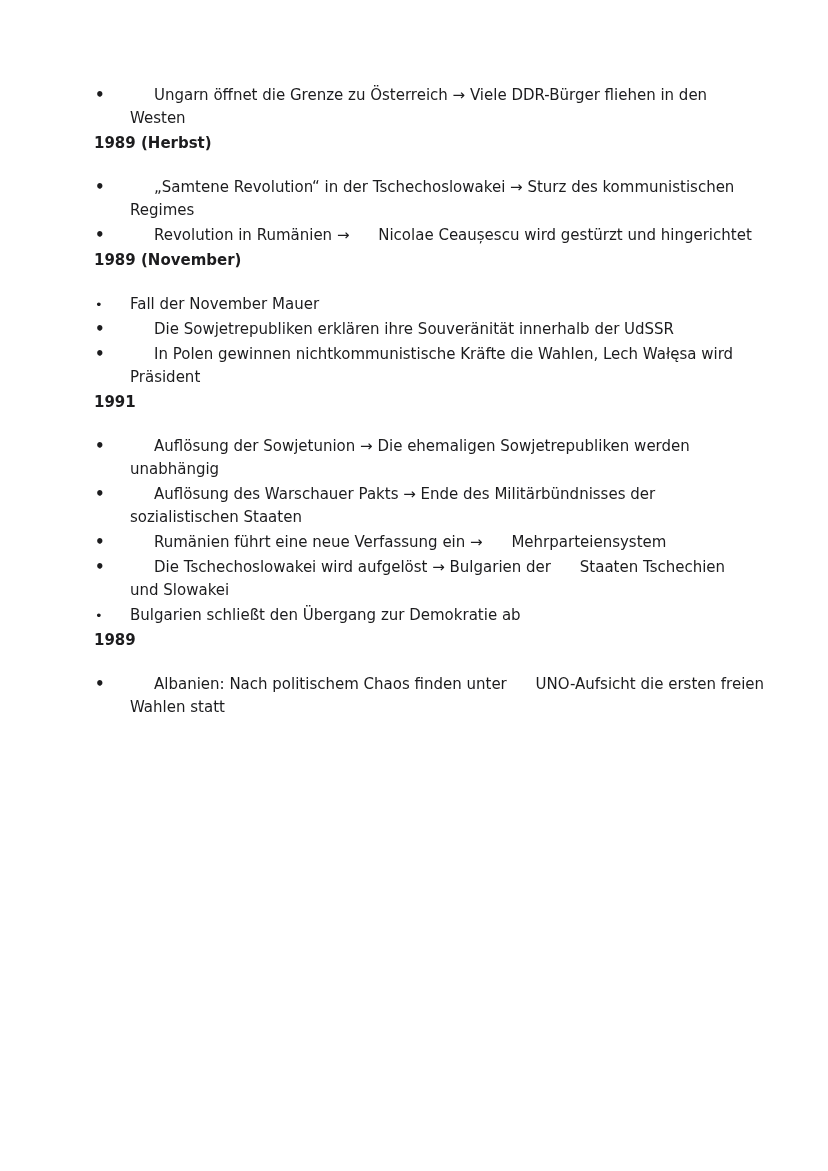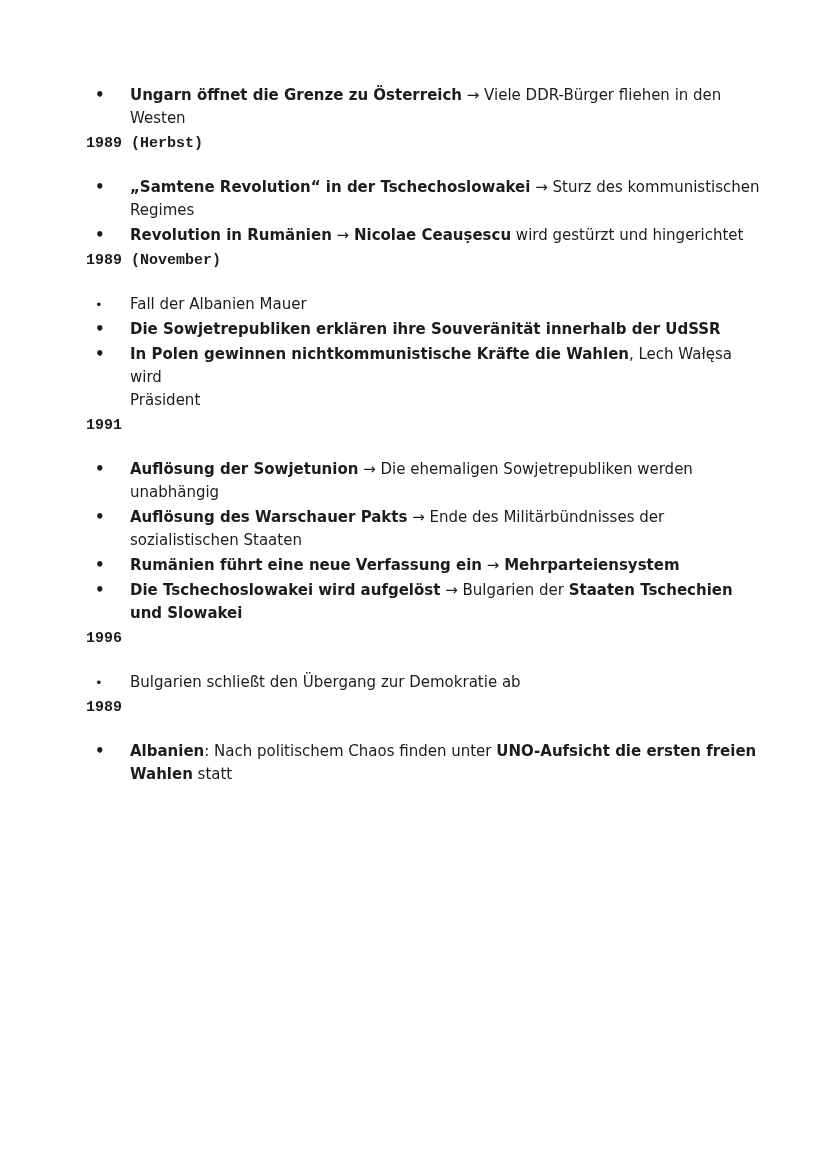--- a/index.html
+++ b/index.html
@@ -11,43 +11,42 @@
     box-sizing: border-box;
     padding: 84px 60px 0 78px;
     font-family: "DejaVu Sans", sans-serif;
     font-size: 15px;
     line-height: 23px;
     color: #1c1c1e;
     overflow: hidden;
   }
   .year {
     font-weight: bold;
-    margin: 0 0 21px 8px;
-    font-family: Liberation Mono, monospace;
+    margin: 0 0 21px 16px;
   }
   .bullet-item {
     display: flex;
     align-items: flex-start;
     margin: 0 0 2px 0;
   }
   .dot {
     flex: 0 0 52px;
     box-sizing: border-box;
     padding-left: 17px;
     font-weight: bold;
   }
   .bullet-item.light .dot {
     font-weight: normal;
     font-size: 13px;
   }
   .btext {
     width: 655px;
     white-space: pre-wrap;
   }
-  .b { font-weight: bold; }
+  .b { font-weight: normal; margin-left: 24px; }
   .n { font-weight: normal; }
 </style>
 </head>
 <body>
 
 <div class="page">
 
   <div class="bullet-item">
     <span class="dot">•</span>
     <div class="btext"><span class="b">Ungarn öffnet die Grenze zu Österreich</span><span class="n"> → Viele DDR-Bürger fliehen in den
@@ -64,21 +63,21 @@
 
   <div class="bullet-item">
     <span class="dot">•</span>
     <div class="btext"><span class="b">Revolution in Rumänien</span><span class="n"> → </span><span class="b">Nicolae Ceaușescu</span><span class="n"> wird gestürzt und hingerichtet</span></div>
   </div>
 
   <div class="year">1989 (November)</div>
 
   <div class="bullet-item light">
     <span class="dot">•</span>
-    <div class="btext"><span class="n">Fall der Albanien Mauer</span></div>
+    <div class="btext"><span class="n">Fall der November Mauer</span></div>
   </div>
 
 
   <div class="bullet-item">
     <span class="dot">•</span>
     <div class="btext"><span class="b">Die Sowjetrepubliken erklären ihre Souveränität innerhalb der UdSSR</span></div>
   </div>
 
   <div class="bullet-item">
     <span class="dot">•</span>
@@ -105,21 +104,20 @@
     <div class="btext"><span class="b">Rumänien führt eine neue Verfassung ein</span><span class="n"> → </span><span class="b">Mehrparteiensystem</span></div>
   </div>
 
 
   <div class="bullet-item">
     <span class="dot">•</span>
     <div class="btext"><span class="b">Die Tschechoslowakei wird aufgelöst</span><span class="n"> → Bulgarien der </span><span class="b">Staaten Tschechien
 und Slowakei</span></div>
   </div>
 
-  <div class="year">1996</div>
 
   <div class="bullet-item light">
     <span class="dot">•</span>
     <div class="btext"><span class="n">Bulgarien schließt den Übergang zur Demokratie ab</span></div>
   </div>
 
   <div class="year">1989</div>
 
   <div class="bullet-item">
     <span class="dot">•</span>

